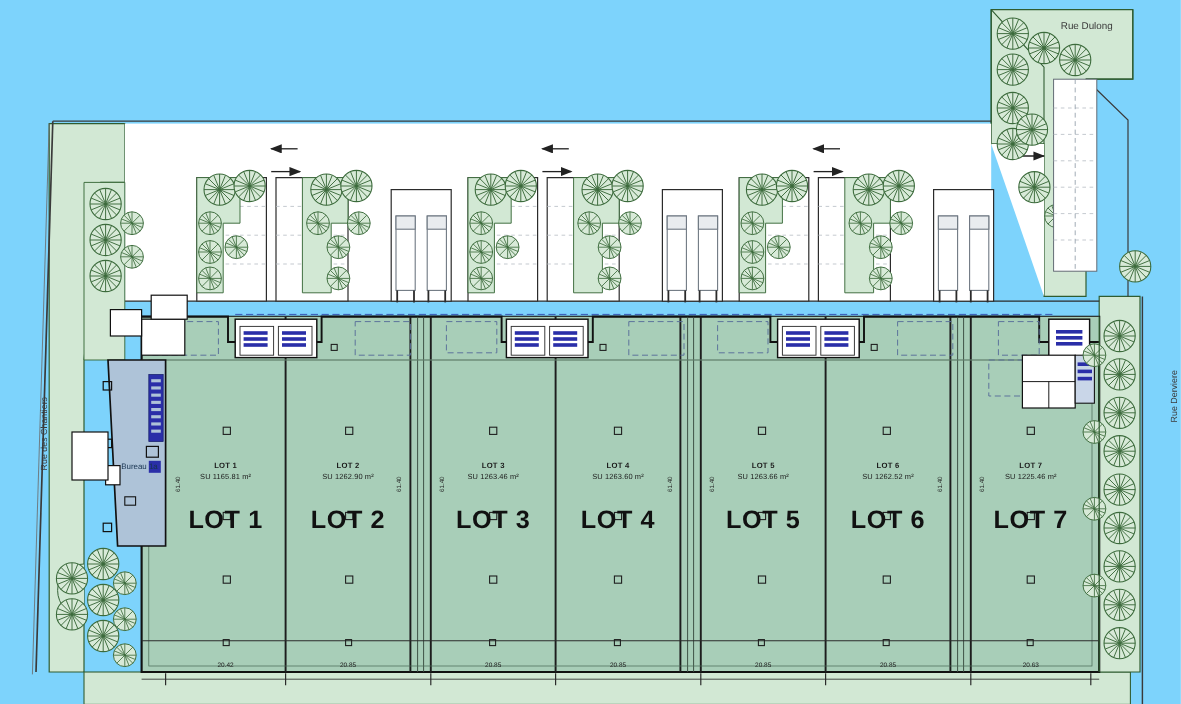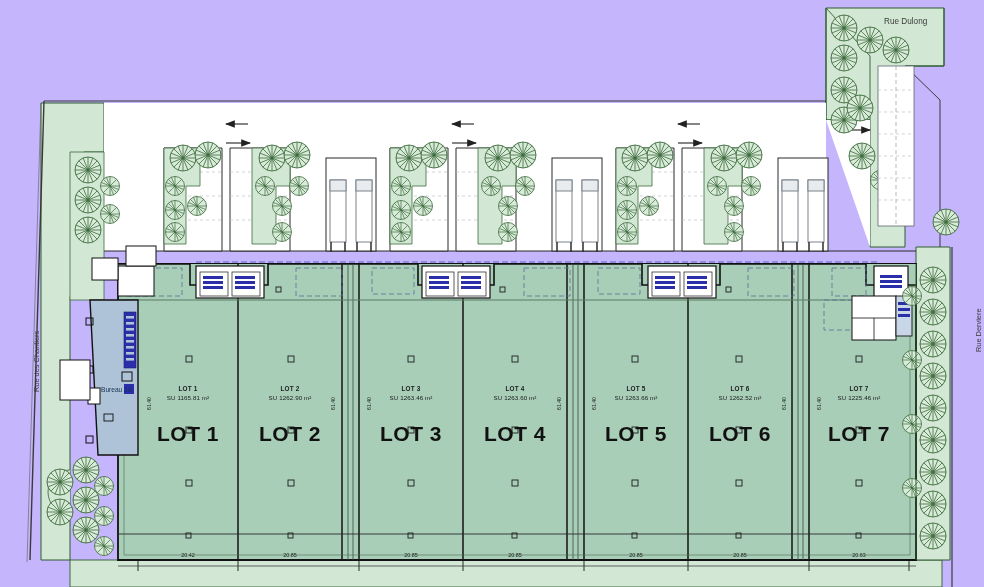--- a/index.html
+++ b/index.html
@@ -1,19 +1,19 @@
 <!DOCTYPE html>
 <html><head>
 <meta charset="utf-8">
 <title>Plan Masse</title>
 <style>
   html,body{margin:0;padding:0;background:#ffffff;}
   body{width:984px;height:587px;overflow:hidden;
        font-family:"Liberation Sans","DejaVu Sans",sans-serif;}
-  #plan{position:relative;width:984px;height:587px;background:#c4b5fd;}
+  #plan{position:relative;width:984px;height:587px;background:#7dd3fc;}
   #plan svg{position:absolute;left:0;top:0;}
   .ov{position:absolute;pointer-events:none;}
 
   .lot-title{font-size:21px;font-weight:700;color:#111;letter-spacing:.5px;
              text-align:center;white-space:nowrap;}
   .lot-code{font-size:6.4px;font-weight:700;color:#1b1b1b;text-align:center;
             white-space:nowrap;letter-spacing:.2px;}
   .lot-area{font-size:6.2px;color:#1b1b1b;text-align:center;white-space:nowrap;
             letter-spacing:.1px;}
   .dim-h{font-size:5.4px;color:#222;text-align:center;white-space:nowrap;}

